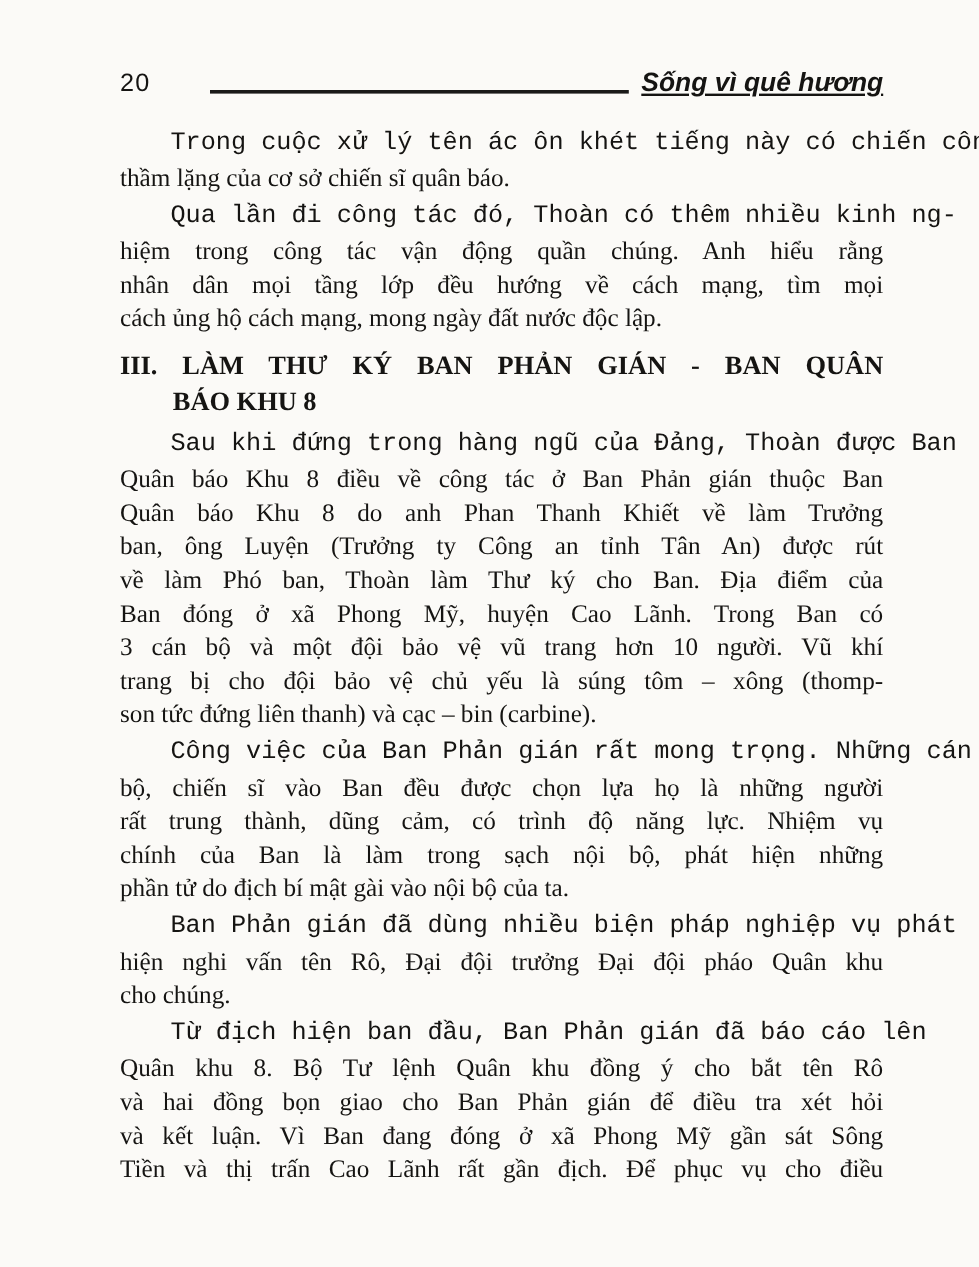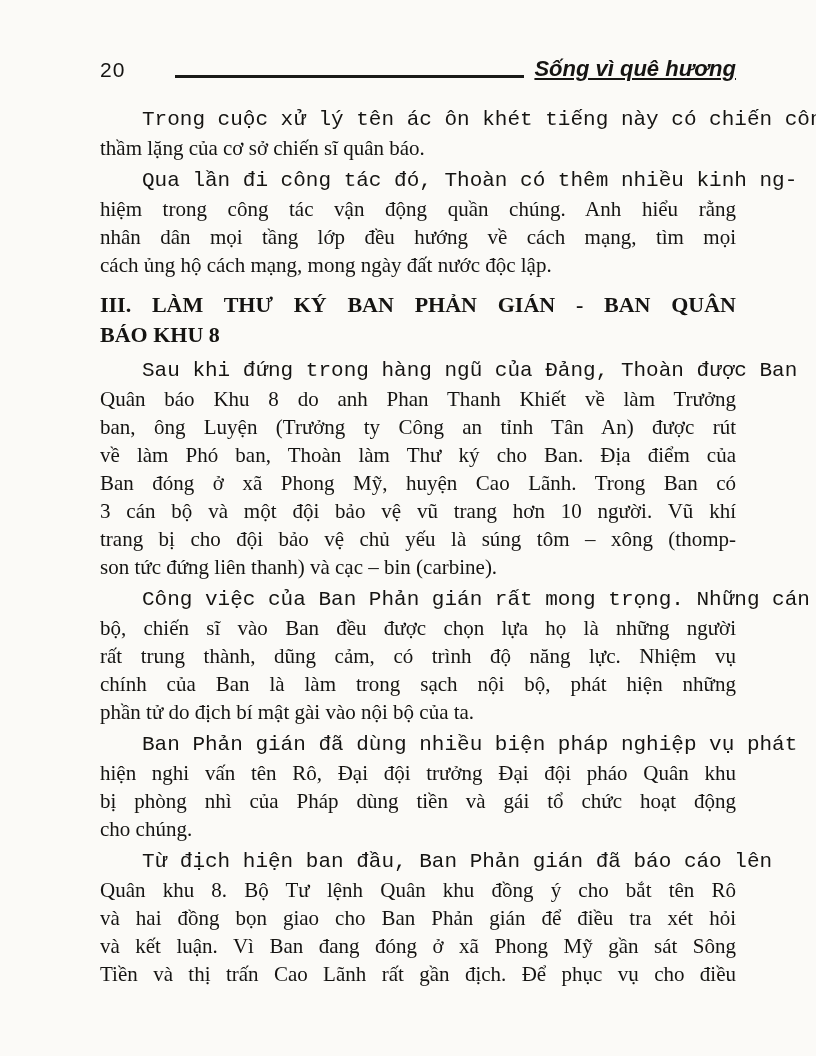--- a/index.html
+++ b/index.html
@@ -61,21 +61,21 @@
   .para .line:first-child { padding-left: 42px; font-family: Liberation Mono, monospace; }
   .para .line:last-child { text-align-last: left; }
   
   .para.continued .line:last-child { text-align-last: justify; }
   .section-heading {
     font-weight: bold;
     font-size: 22px;
     line-height: 30px;
     margin: 11px 0 7px 0;
   }
-  .section-heading .line:last-child { text-align-last: left; }
+  .section-heading .line:last-child { text-align-last: left; margin-left: 44px; }
 </style>
 </head>
 <body>
 
 <div class="page">
 
   <div class="header">
     <span class="page-num">20</span>
     <span class="header-rule"></span>
     <span class="running-title">Sống vì quê hương</span>
@@ -95,41 +95,41 @@
         <div class="line">cách ủng hộ cách mạng, mong ngày đất nước độc lập.</div>
       </div>
 
     <div class="section-heading">
         <div class="line">III. LÀM THƯ KÝ BAN PHẢN GIÁN - BAN QUÂN</div>
         <div class="line">BÁO KHU 8</div>
       </div>
 
     <div class="para">
         <div class="line">Sau khi đứng trong hàng ngũ của Đảng, Thoàn được Ban</div>
+        <div class="line">Quân báo Khu 8 điều về công tác ở Ban Phản gián thuộc Ban</div>
         <div class="line">Quân báo Khu 8 do anh Phan Thanh Khiết về làm Trưởng</div>
         <div class="line">ban, ông Luyện (Trưởng ty Công an tỉnh Tân An) được rút</div>
         <div class="line">về làm Phó ban, Thoàn làm Thư ký cho Ban. Địa điểm của</div>
         <div class="line">Ban đóng ở xã Phong Mỹ, huyện Cao Lãnh. Trong Ban có</div>
         <div class="line">3 cán bộ và một đội bảo vệ vũ trang hơn 10 người. Vũ khí</div>
         <div class="line">trang bị cho đội bảo vệ chủ yếu là súng tôm – xông (thomp-</div>
         <div class="line">son tức đứng liên thanh) và cạc – bin (carbine).</div>
       </div>
 
     <div class="para">
         <div class="line">Công việc của Ban Phản gián rất mong trọng. Những cán</div>
         <div class="line">bộ, chiến sĩ vào Ban đều được chọn lựa họ là những người</div>
         <div class="line">rất trung thành, dũng cảm, có trình độ năng lực. Nhiệm vụ</div>
         <div class="line">chính của Ban là làm trong sạch nội bộ, phát hiện những</div>
         <div class="line">phần tử do địch bí mật gài vào nội bộ của ta.</div>
       </div>
 
     <div class="para">
         <div class="line">Ban Phản gián đã dùng nhiều biện pháp nghiệp vụ phát</div>
         <div class="line">hiện nghi vấn tên Rô, Đại đội trưởng Đại đội pháo Quân khu</div>
-        <div class="line">bị phòng nhì của Pháp dùng tiền và gái tổ chức hoạt động</div>
         <div class="line">cho chúng.</div>
       </div>
 
     <div class="para continued">
         <div class="line">Từ địch hiện ban đầu, Ban Phản gián đã báo cáo lên</div>
         <div class="line">Quân khu 8. Bộ Tư lệnh Quân khu đồng ý cho bắt tên Rô</div>
         <div class="line">và hai đồng bọn giao cho Ban Phản gián để điều tra xét hỏi</div>
         <div class="line">và kết luận. Vì Ban đang đóng ở xã Phong Mỹ gần sát Sông</div>
         <div class="line">Tiền và thị trấn Cao Lãnh rất gần địch. Để phục vụ cho điều</div>
       </div>

